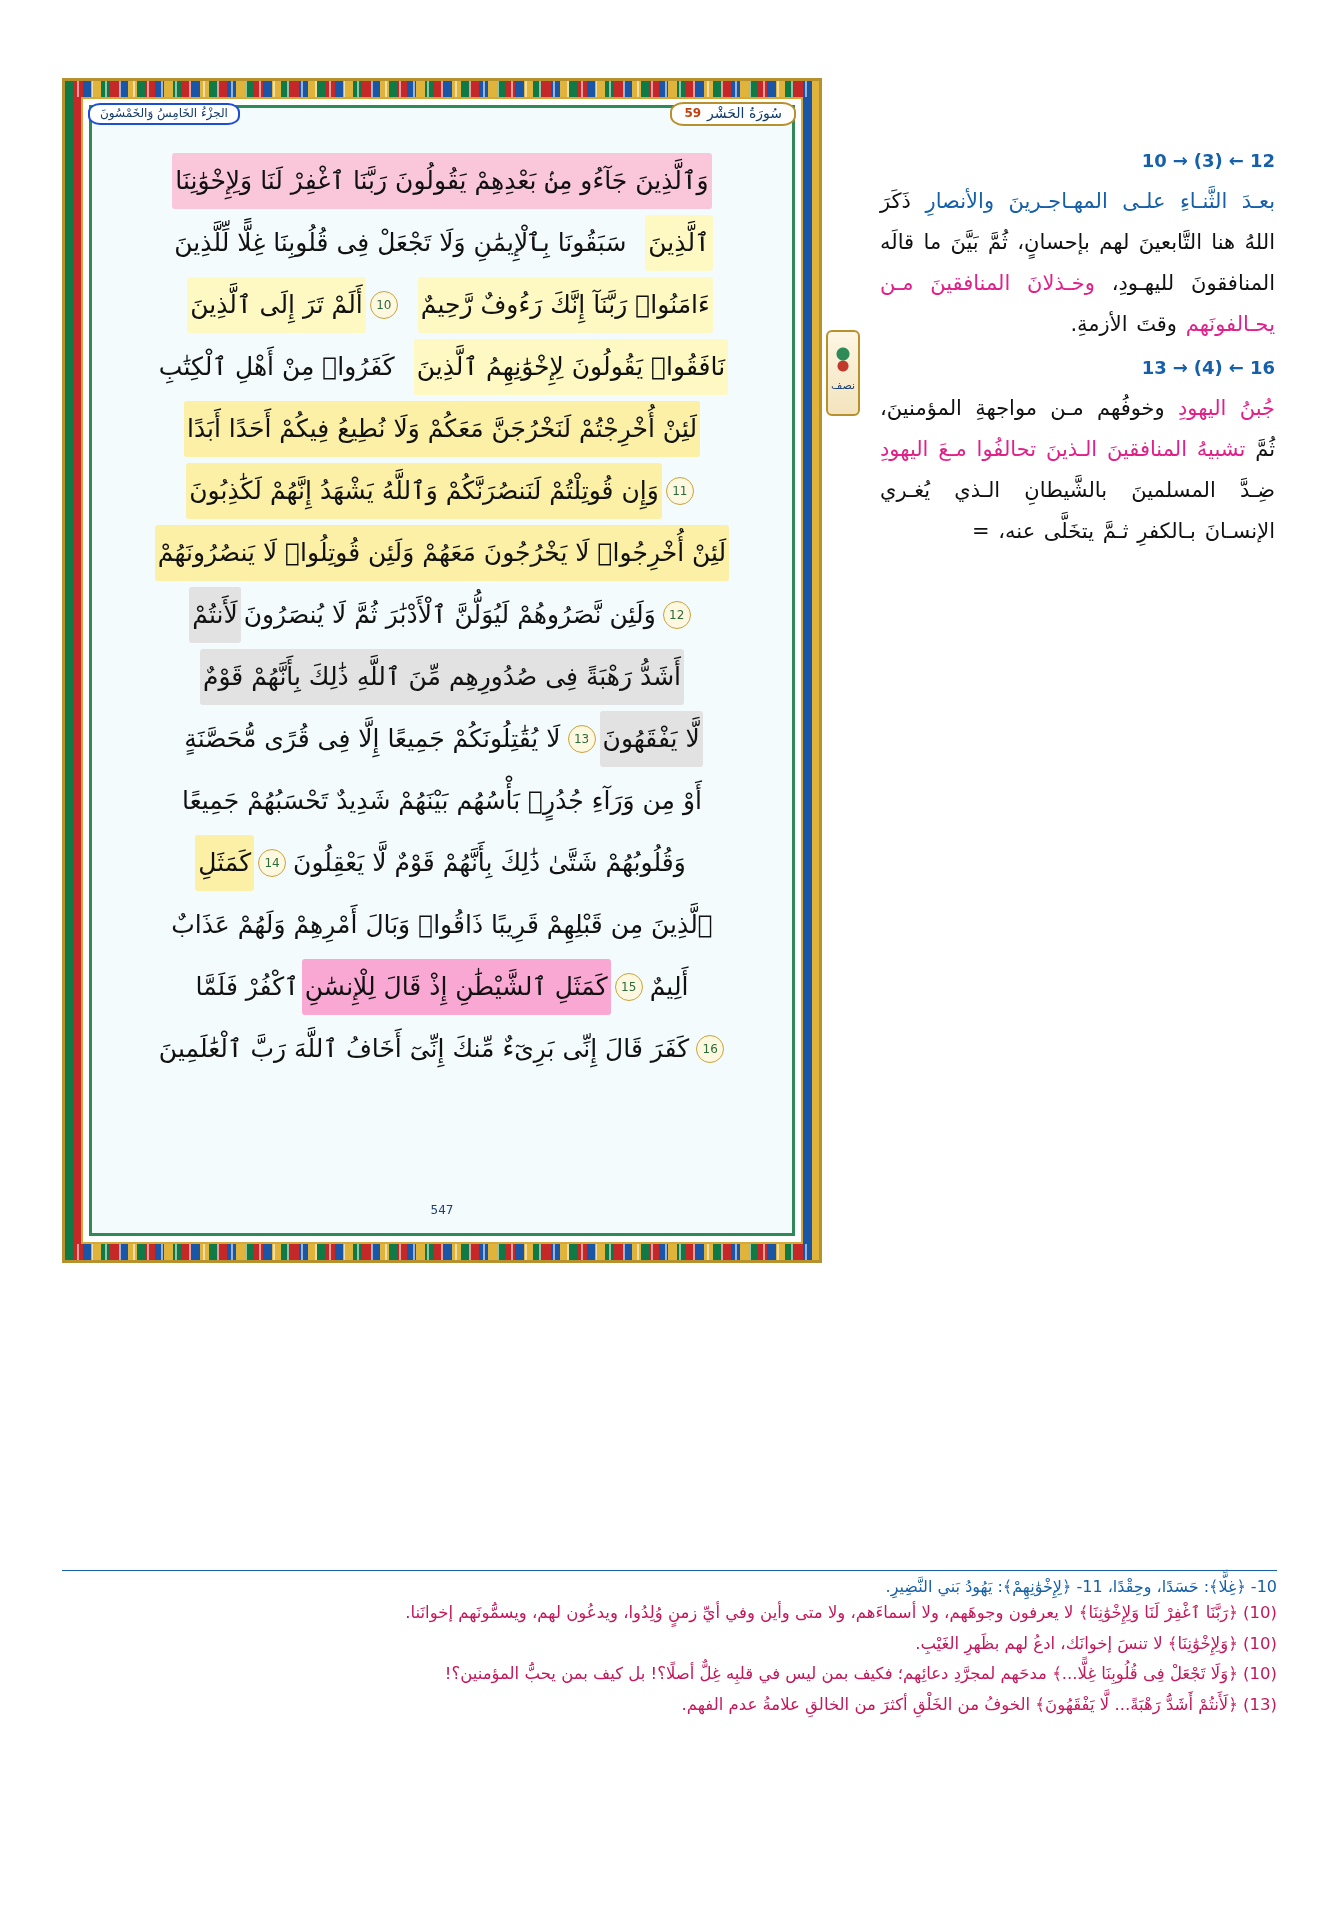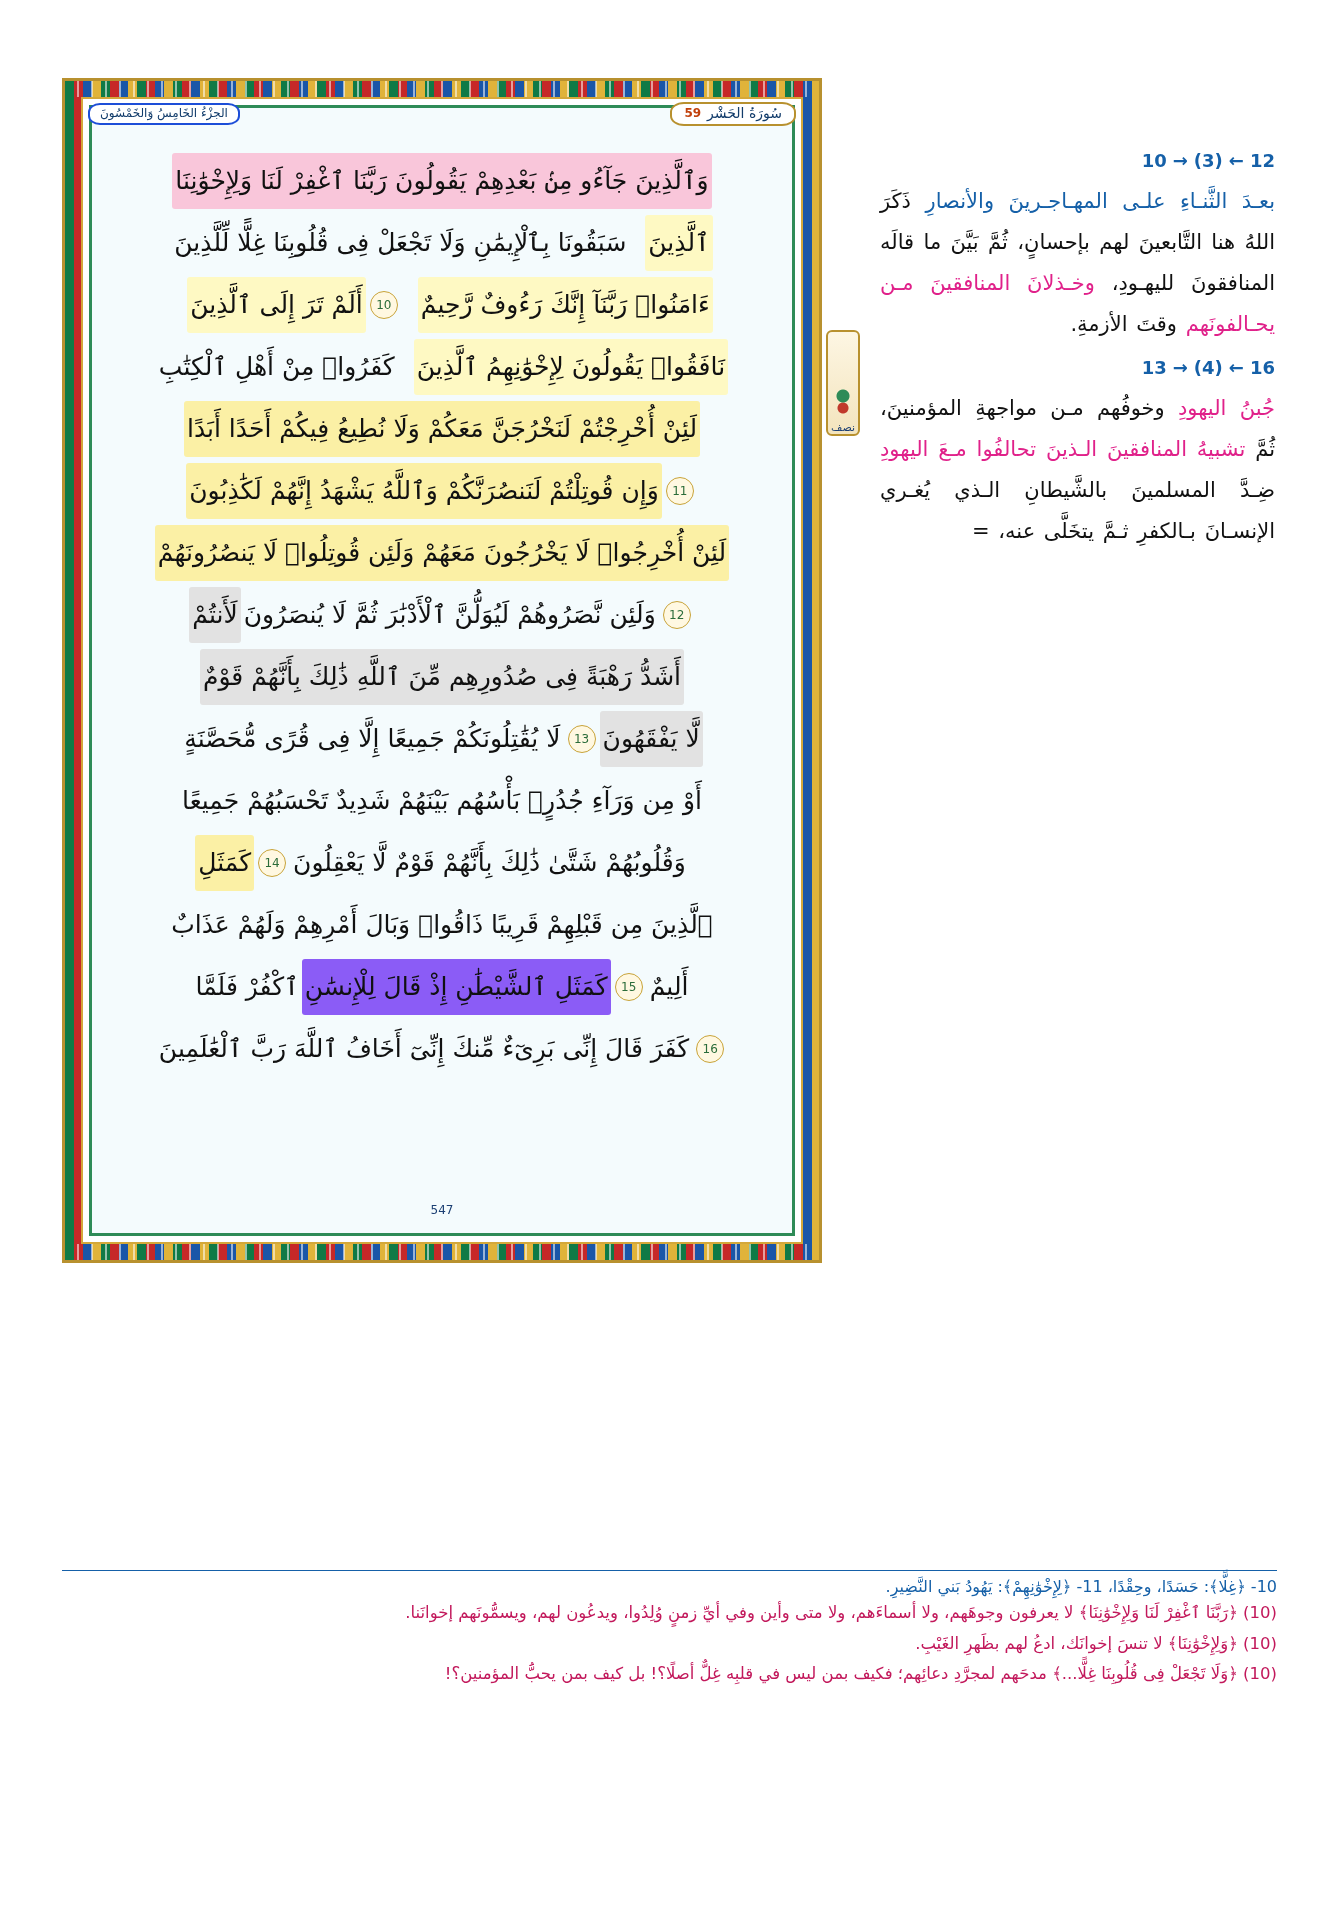--- a/index.html
+++ b/index.html
@@ -137,21 +137,21 @@
   }
   .aline .seg {
     padding: 14px 3px;
     border-radius: 3px;
     display: inline-block;
   }
   .hl-pink   { background: #f9c6da; }
   .hl-blue   { background: #fef9c3; margin-left: 16px; }
   .hl-yellow { background: #fbf0a5; }
   .hl-grey   { background: #e2e2e2; }
-  .hl-green  { background: #8b5cf6; text-align: center; }
+  .hl-green  { background: #f9a8d4; text-align: center; }
   .hl-none   { background: transparent; }
 
   .ayah-mark {
     display: inline-block;
     width: 26px;
     height: 26px;
     line-height: 26px;
     text-align: center;
     font-size: 12px;
     color: #2b6c3a;
@@ -173,29 +173,29 @@
     color: #1c3f73;
     font-family: "DejaVu Sans", sans-serif;
   }
 
   
   .hizb-marker {
     position: absolute;
     left: 826px;
     top: 330px;
     width: 34px;
-    height: 106px;
+    height: 86px;
     border: 2px solid #b8912f;
     border-radius: 6px;
     background: linear-gradient(#fdf6e3, #f3e4bd);
     display: flex;
     flex-direction: column;
     align-items: center;
     justify-content: flex-end;
-    padding-bottom: 0;
+    padding-bottom: 22px;
     box-sizing: border-box;
     font-size: 11px;
     color: #1c3f73;
   }
   .hizb-orn {
     width: 18px;
     height: 30px;
     margin-bottom: 4px;
     background:
       radial-gradient(circle at 50% 30%, #2e8b57 0 6px, transparent 7px),
@@ -373,16 +373,17 @@
       <p class="side-par"><span class="t-pink">جُبنُ اليهودِ </span><span class="t-black">وخوفُهم مـن مواجهةِ المؤمنينَ، ثُمَّ </span><span class="t-pink">تشبيهُ المنافقينَ الـذينَ تحالفُوا مـعَ اليهودِ </span><span class="t-black">ضِـدَّ المسلمينَ بالشَّيطانِ الـذي يُغـري الإنسـانَ بـالكفرِ ثـمَّ يتخَلَّى عنه، =</span></p>
     </div>
 
   <div class="footnotes">
     <div class="fn-rule"></div>
     <p class="fn-top">10- ﴿غِلًّا﴾: حَسَدًا، وحِقْدًا، 11- ﴿لِإِخْوَٰنِهِمْ﴾: يَهُودُ بَني النَّضِيرِ.</p>
     <div id="fn-lines">
         <p class="fn-line">(10) ﴿رَبَّنَا ٱغْفِرْ لَنَا وَلِإِخْوَٰنِنَا﴾ لا يعرفون وجوهَهم، ولا أسماءَهم، ولا متى وأين وفي أيِّ زمنٍ وُلِدُوا، ويدعُون لهم، ويسمُّونَهم إخوانَنا.</p>
         <p class="fn-line">(10) ﴿وَلِإِخْوَٰنِنَا﴾ لا تنسَ إخوانَك، ادعُ لهم بظَهرِ الغَيْبِ.</p>
         <p class="fn-line">(10) ﴿وَلَا تَجْعَلْ فِى قُلُوبِنَا غِلًّا...﴾ مدحَهم لمجرَّدِ دعائِهم؛ فكيف بمن ليس في قلبِه غِلٌّ أصلًا؟! بل كيف بمن يحبُّ المؤمنين؟!</p>
+        <p class="fn-line">(13) ﴿لَأَنتُمْ أَشَدُّ رَهْبَةً... لَّا يَفْقَهُونَ﴾ الخوفُ من الخَلْقِ أكثرَ من الخالقِ علامةُ عدم الفهم.</p>
       </div>
   </div>
 
 </div>
 
 </body></html>

